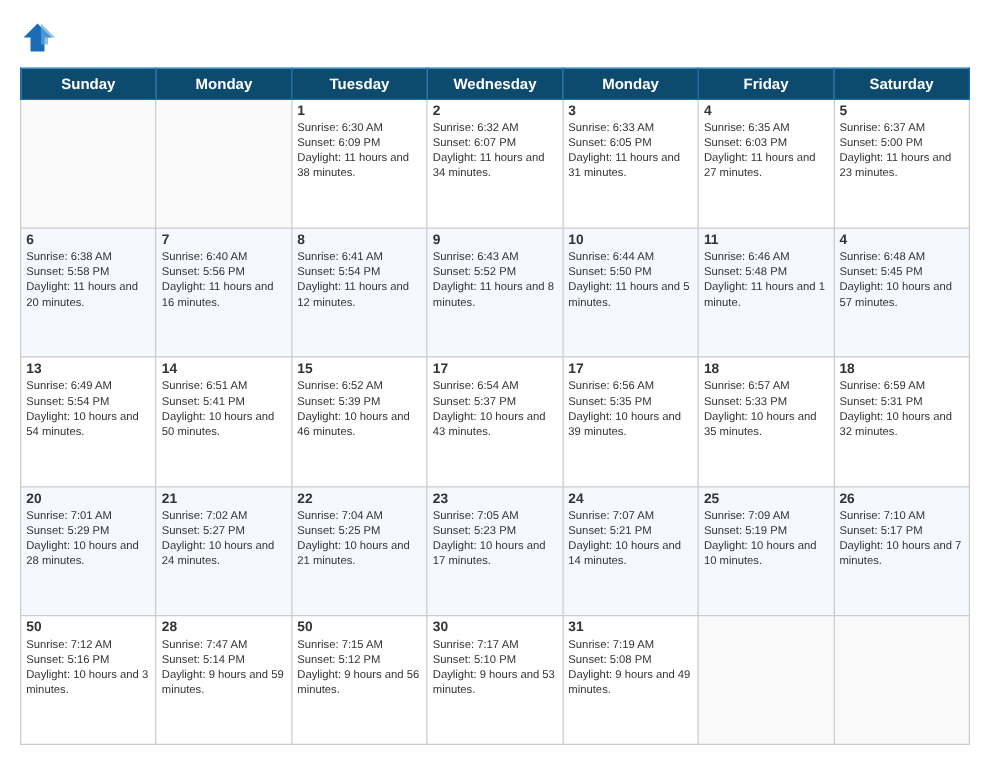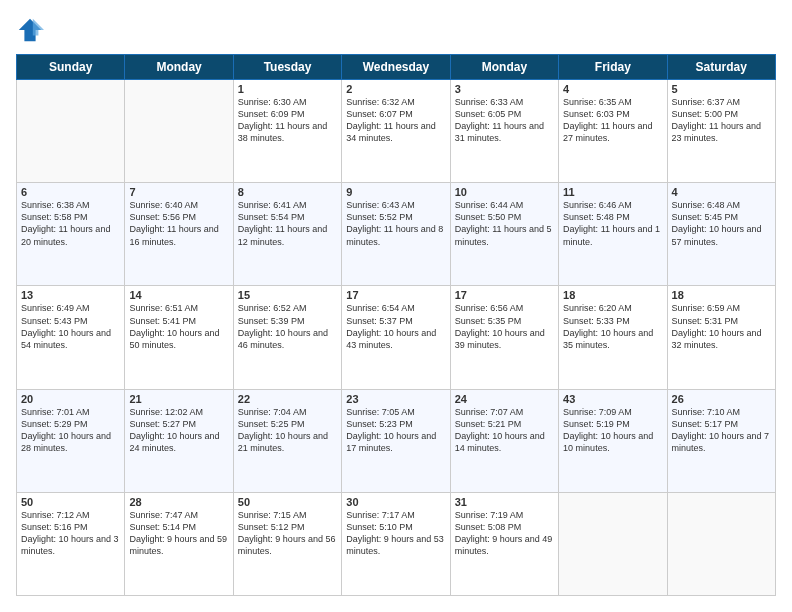--- a/index.html
+++ b/index.html
@@ -210,21 +210,21 @@
             <span class="day-num">4</span>
             <div class="cell-info">Sunrise: 6:48 AM
 Sunset: 5:45 PM
 Daylight: 10 hours and 57 minutes.</div>
           </td>
         </tr>
         <tr>
           <td>
             <span class="day-num">13</span>
             <div class="cell-info">Sunrise: 6:49 AM
-Sunset: 5:43 PM
+Sunset: 5:54 PM
 Daylight: 10 hours and 54 minutes.</div>
           </td>
           <td>
             <span class="day-num">14</span>
             <div class="cell-info">Sunrise: 6:51 AM
 Sunset: 5:41 PM
 Daylight: 10 hours and 50 minutes.</div>
           </td>
           <td>
             <span class="day-num">15</span>
@@ -239,41 +239,41 @@
 Daylight: 10 hours and 43 minutes.</div>
           </td>
           <td>
             <span class="day-num">17</span>
             <div class="cell-info">Sunrise: 6:56 AM
 Sunset: 5:35 PM
 Daylight: 10 hours and 39 minutes.</div>
           </td>
           <td>
             <span class="day-num">18</span>
-            <div class="cell-info">Sunrise: 6:20 AM
+            <div class="cell-info">Sunrise: 6:57 AM
 Sunset: 5:33 PM
 Daylight: 10 hours and 35 minutes.</div>
           </td>
           <td>
             <span class="day-num">18</span>
             <div class="cell-info">Sunrise: 6:59 AM
 Sunset: 5:31 PM
 Daylight: 10 hours and 32 minutes.</div>
           </td>
         </tr>
         <tr class="row-alt">
           <td>
             <span class="day-num">20</span>
             <div class="cell-info">Sunrise: 7:01 AM
 Sunset: 5:29 PM
 Daylight: 10 hours and 28 minutes.</div>
           </td>
           <td>
             <span class="day-num">21</span>
-            <div class="cell-info">Sunrise: 12:02 AM
+            <div class="cell-info">Sunrise: 7:02 AM
 Sunset: 5:27 PM
 Daylight: 10 hours and 24 minutes.</div>
           </td>
           <td>
             <span class="day-num">22</span>
             <div class="cell-info">Sunrise: 7:04 AM
 Sunset: 5:25 PM
 Daylight: 10 hours and 21 minutes.</div>
           </td>
           <td>
@@ -282,21 +282,21 @@
 Sunset: 5:23 PM
 Daylight: 10 hours and 17 minutes.</div>
           </td>
           <td>
             <span class="day-num">24</span>
             <div class="cell-info">Sunrise: 7:07 AM
 Sunset: 5:21 PM
 Daylight: 10 hours and 14 minutes.</div>
           </td>
           <td>
-            <span class="day-num">43</span>
+            <span class="day-num">25</span>
             <div class="cell-info">Sunrise: 7:09 AM
 Sunset: 5:19 PM
 Daylight: 10 hours and 10 minutes.</div>
           </td>
           <td>
             <span class="day-num">26</span>
             <div class="cell-info">Sunrise: 7:10 AM
 Sunset: 5:17 PM
 Daylight: 10 hours and 7 minutes.</div>
           </td>

